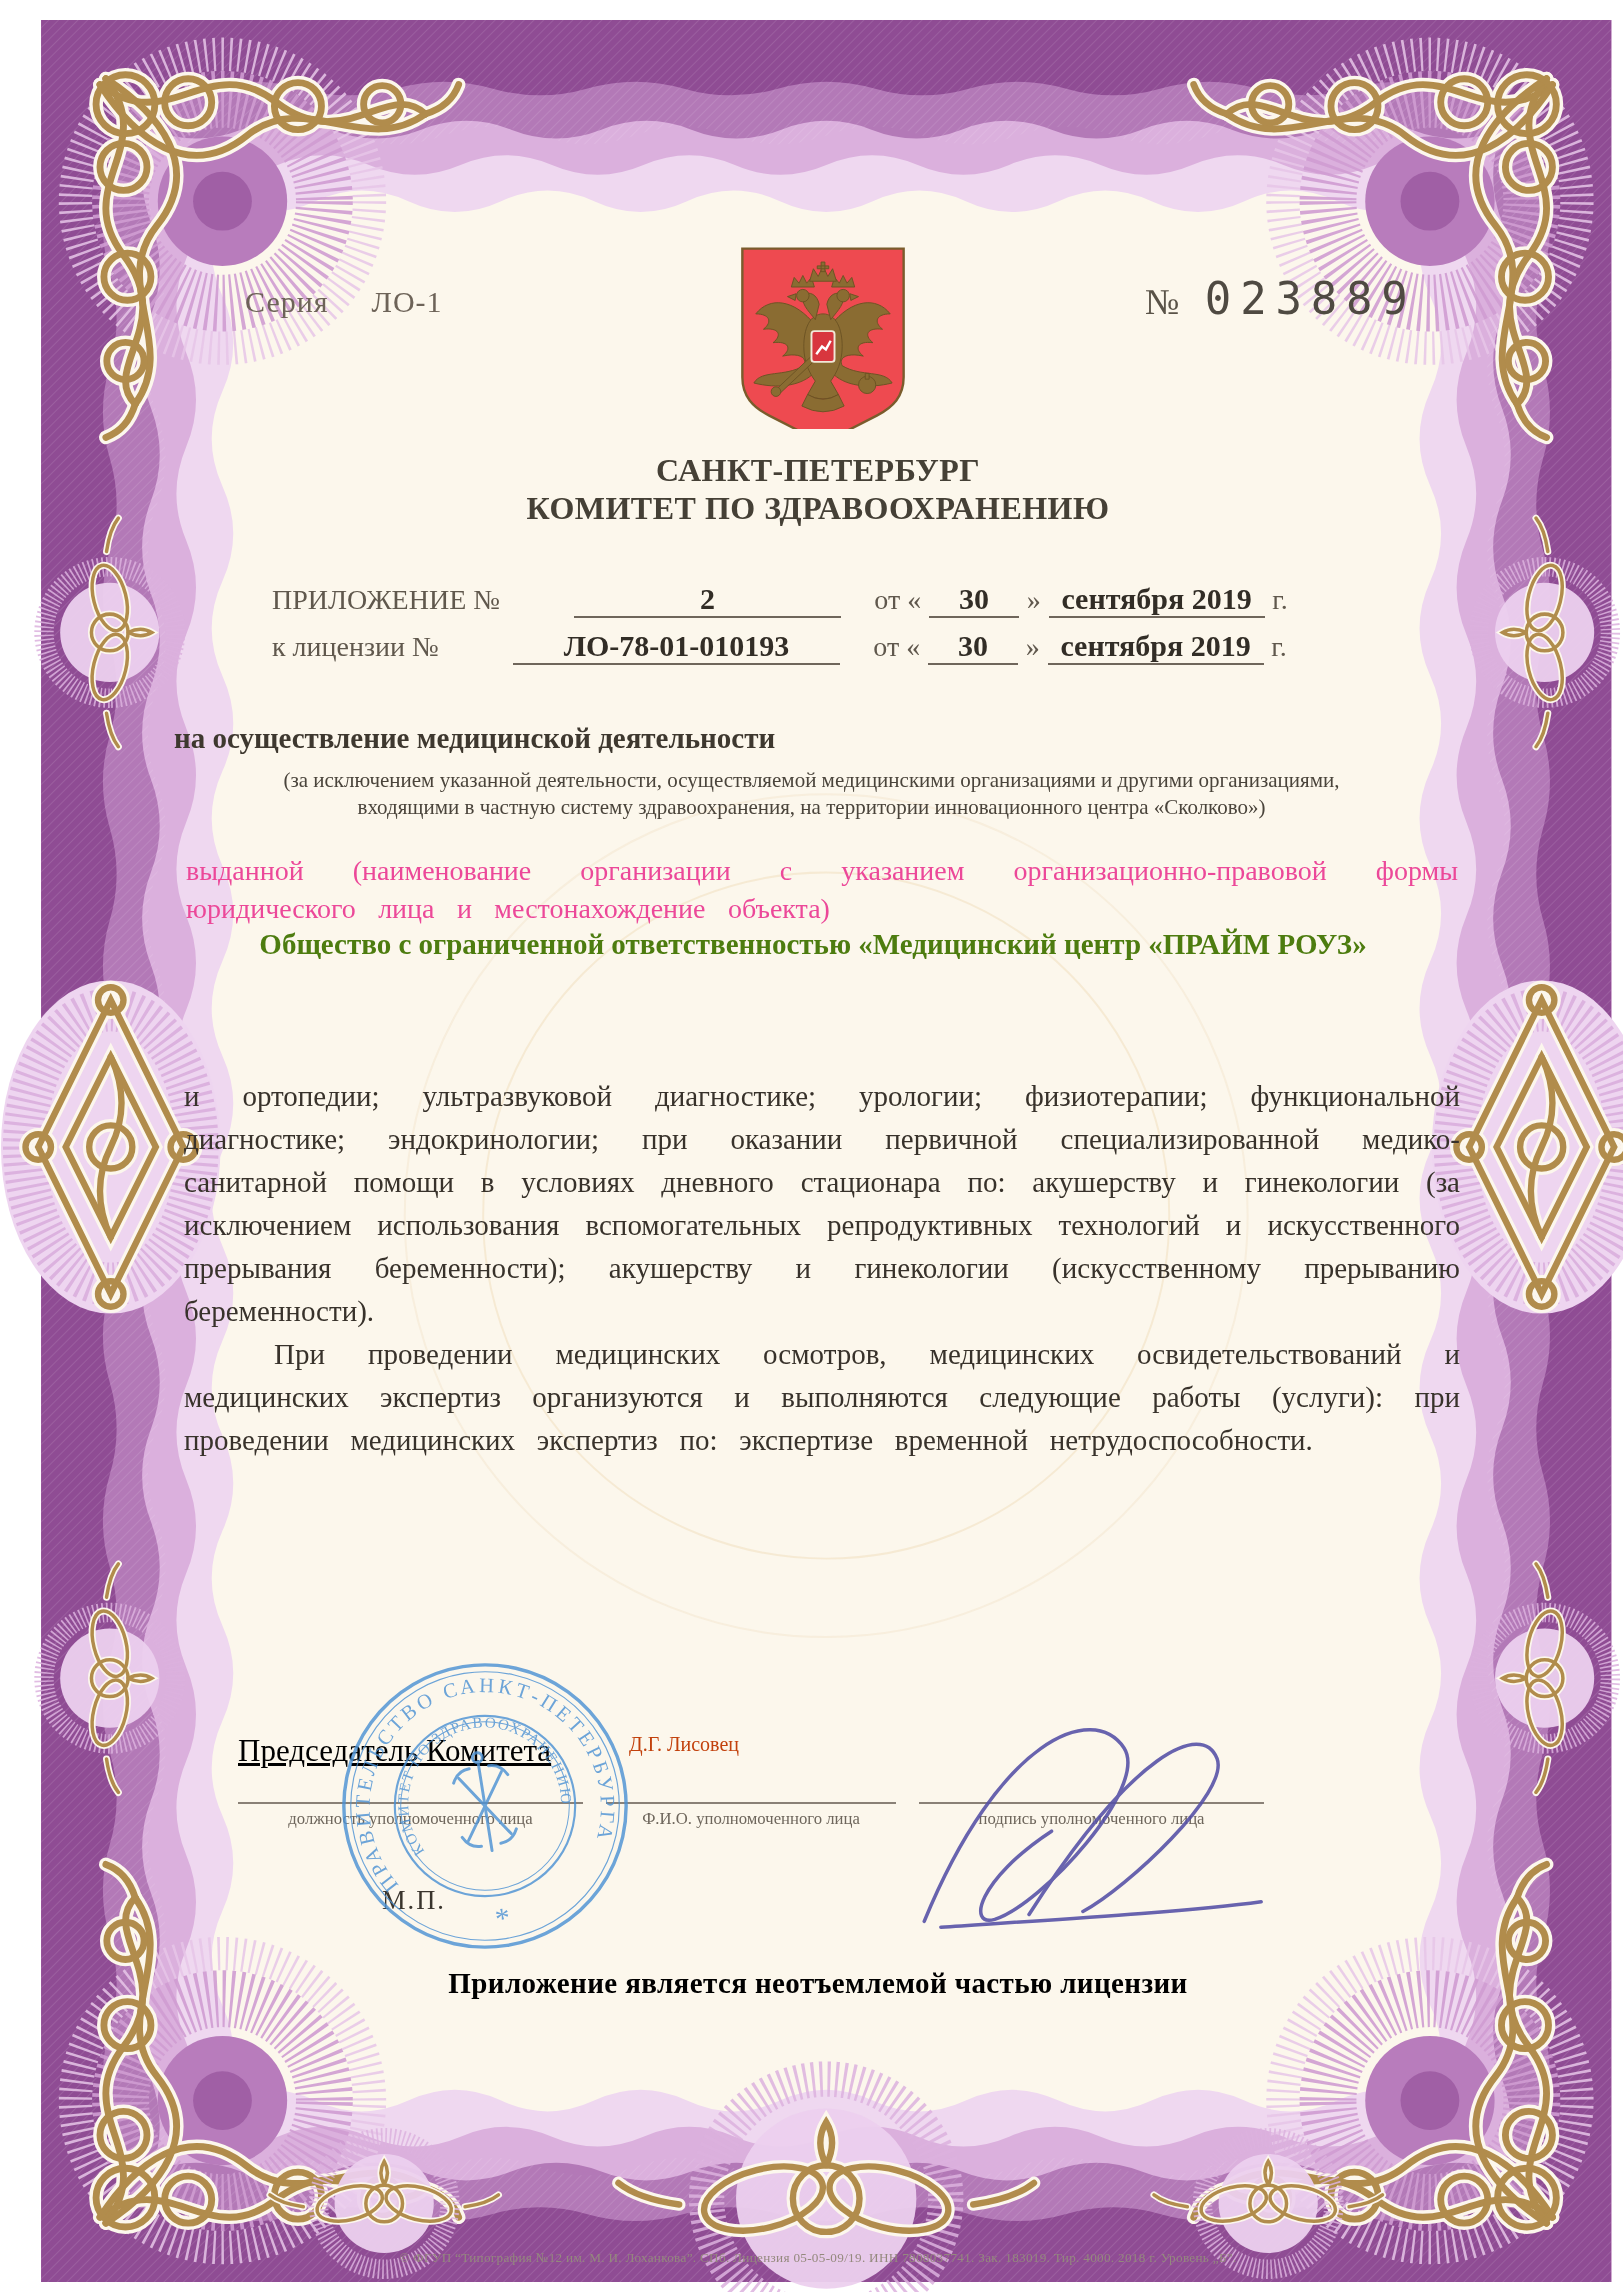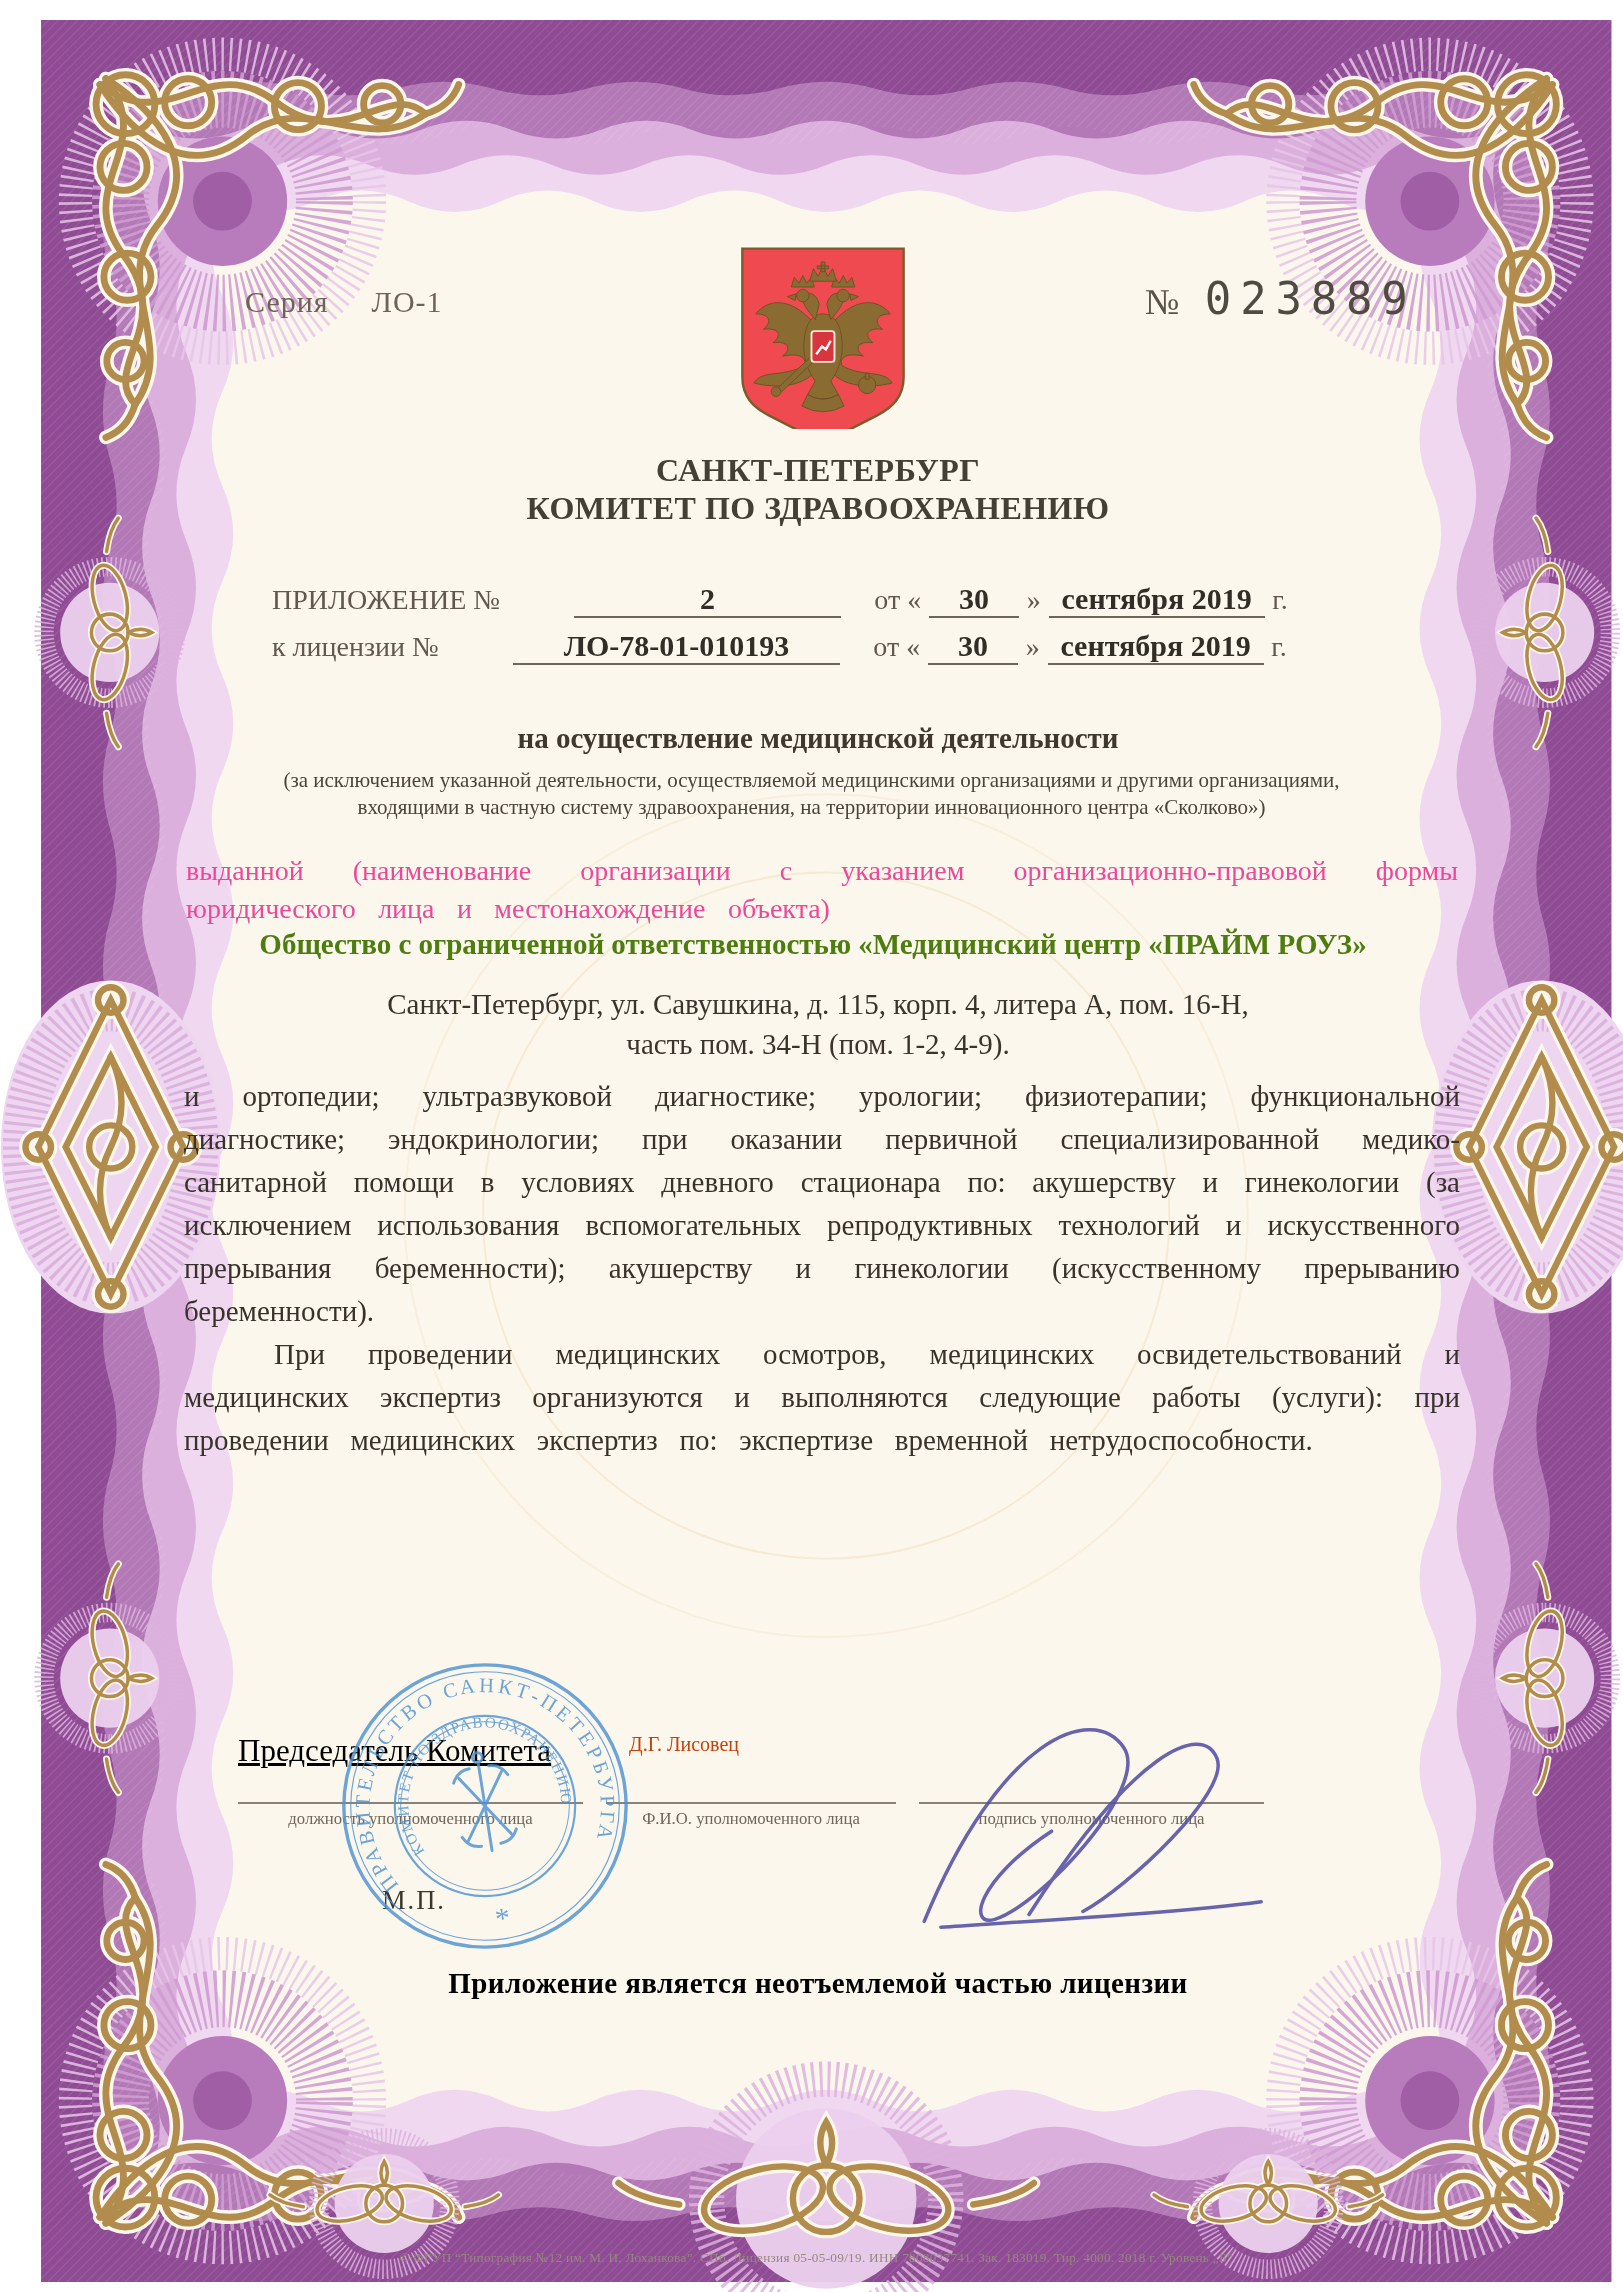--- a/index.html
+++ b/index.html
@@ -22,21 +22,21 @@
   .fcell{border-bottom:2px solid #6f665b;text-align:center;font-weight:700;color:#322d26;font-size:30px;}
   .row1 .flabel{width:302px;}
   .row1 .fcell.main{width:267px;}
   .row2 .flabel{width:241px;}
   .row2 .fcell.main{width:327px;}
   .datepart{display:flex;align-items:baseline;margin-left:25.5px;}
   .dayc{width:90px;}
   .monthc{width:216px;}
   .dq{margin:0 7.8px;}
   
-  .act-title{left:174px;top:722px;width:1288px;text-align:center;font-weight:700;font-size:29px;color:#3e382f;}
+  .act-title{left:174px;top:722px;width:1288px;text-align:left;font-weight:700;font-size:29px;color:#3e382f;}
   .act-note{left:243px;top:767px;width:1137px;text-align:center;font-size:21px;line-height:27px;color:#4a443b;}
   .issued{left:186px;top:852px;width:1272px;font-size:28px;line-height:38px;text-align:justify;
           word-spacing:.55em;color:#ec4899;}
   .org{left:159px;top:928px;width:1308px;text-align:center;font-size:29px;font-weight:700;color:#4d7c0f;}
   .address{left:174px;top:984px;width:1288px;text-align:center;font-size:29px;line-height:40px;color:#3a342d;}
   
   .bodytext{left:184px;top:1075px;width:1276px;font-size:29px;line-height:43px;text-align:justify;
             word-spacing:.5em;color:#38322b;}
   .bodytext p{margin:0;}
   .bodytext p.p2{text-indent:90px;}
@@ -229,24 +229,20 @@
       </span>
     </div>
   </div>
 
   <div class="abs act-title">на осуществление медицинской деятельности</div>
   <div class="abs act-note">(за исключением указанной деятельности, осуществляемой медицинскими организациями и другими организациями, входящими в частную систему здравоохранения, на территории инновационного центра «Сколково»)</div>
   <div class="abs issued">выданной (наименование организации с указанием организационно-правовой формы юридического лица и местонахождение объекта)</div>
 
   <div class="abs org">Общество с ограниченной ответственностью «Медицинский центр «ПРАЙМ РОУЗ»</div>
 
-  <div class="abs address">
-    <div>Санкт-Петербург, ул. Савушкина, д. 115, корп. 4, литера А, пом. 16-Н,</div>
-    <div>часть пом. 34-Н (пом. 1-2, 4-9).</div>
-  </div>
 
   <div class="abs bodytext">
     <p class="p1">и ортопедии; ультразвуковой диагностике; урологии; физиотерапии; функциональной диагностике; эндокринологии; при оказании первичной специализированной медико-санитарной помощи в условиях дневного стационара по: акушерству и гинекологии (за исключением использования вспомогательных репродуктивных технологий и искусственного прерывания беременности); акушерству и гинекологии (искусственному прерыванию беременности).</p>
     <p class="p2">При проведении медицинских осмотров, медицинских освидетельствований и медицинских экспертиз организуются и выполняются следующие работы (услуги): при проведении медицинских экспертиз по: экспертизе временной нетрудоспособности.</p>
   </div>
 
   <div class="abs sig-pos">Председатель Комитета</div>
   <div class="abs sig-name">Д.Г. Лисовец</div>
   <div class="abs sigline l1"></div>
   <div class="abs sigline l2"></div>

